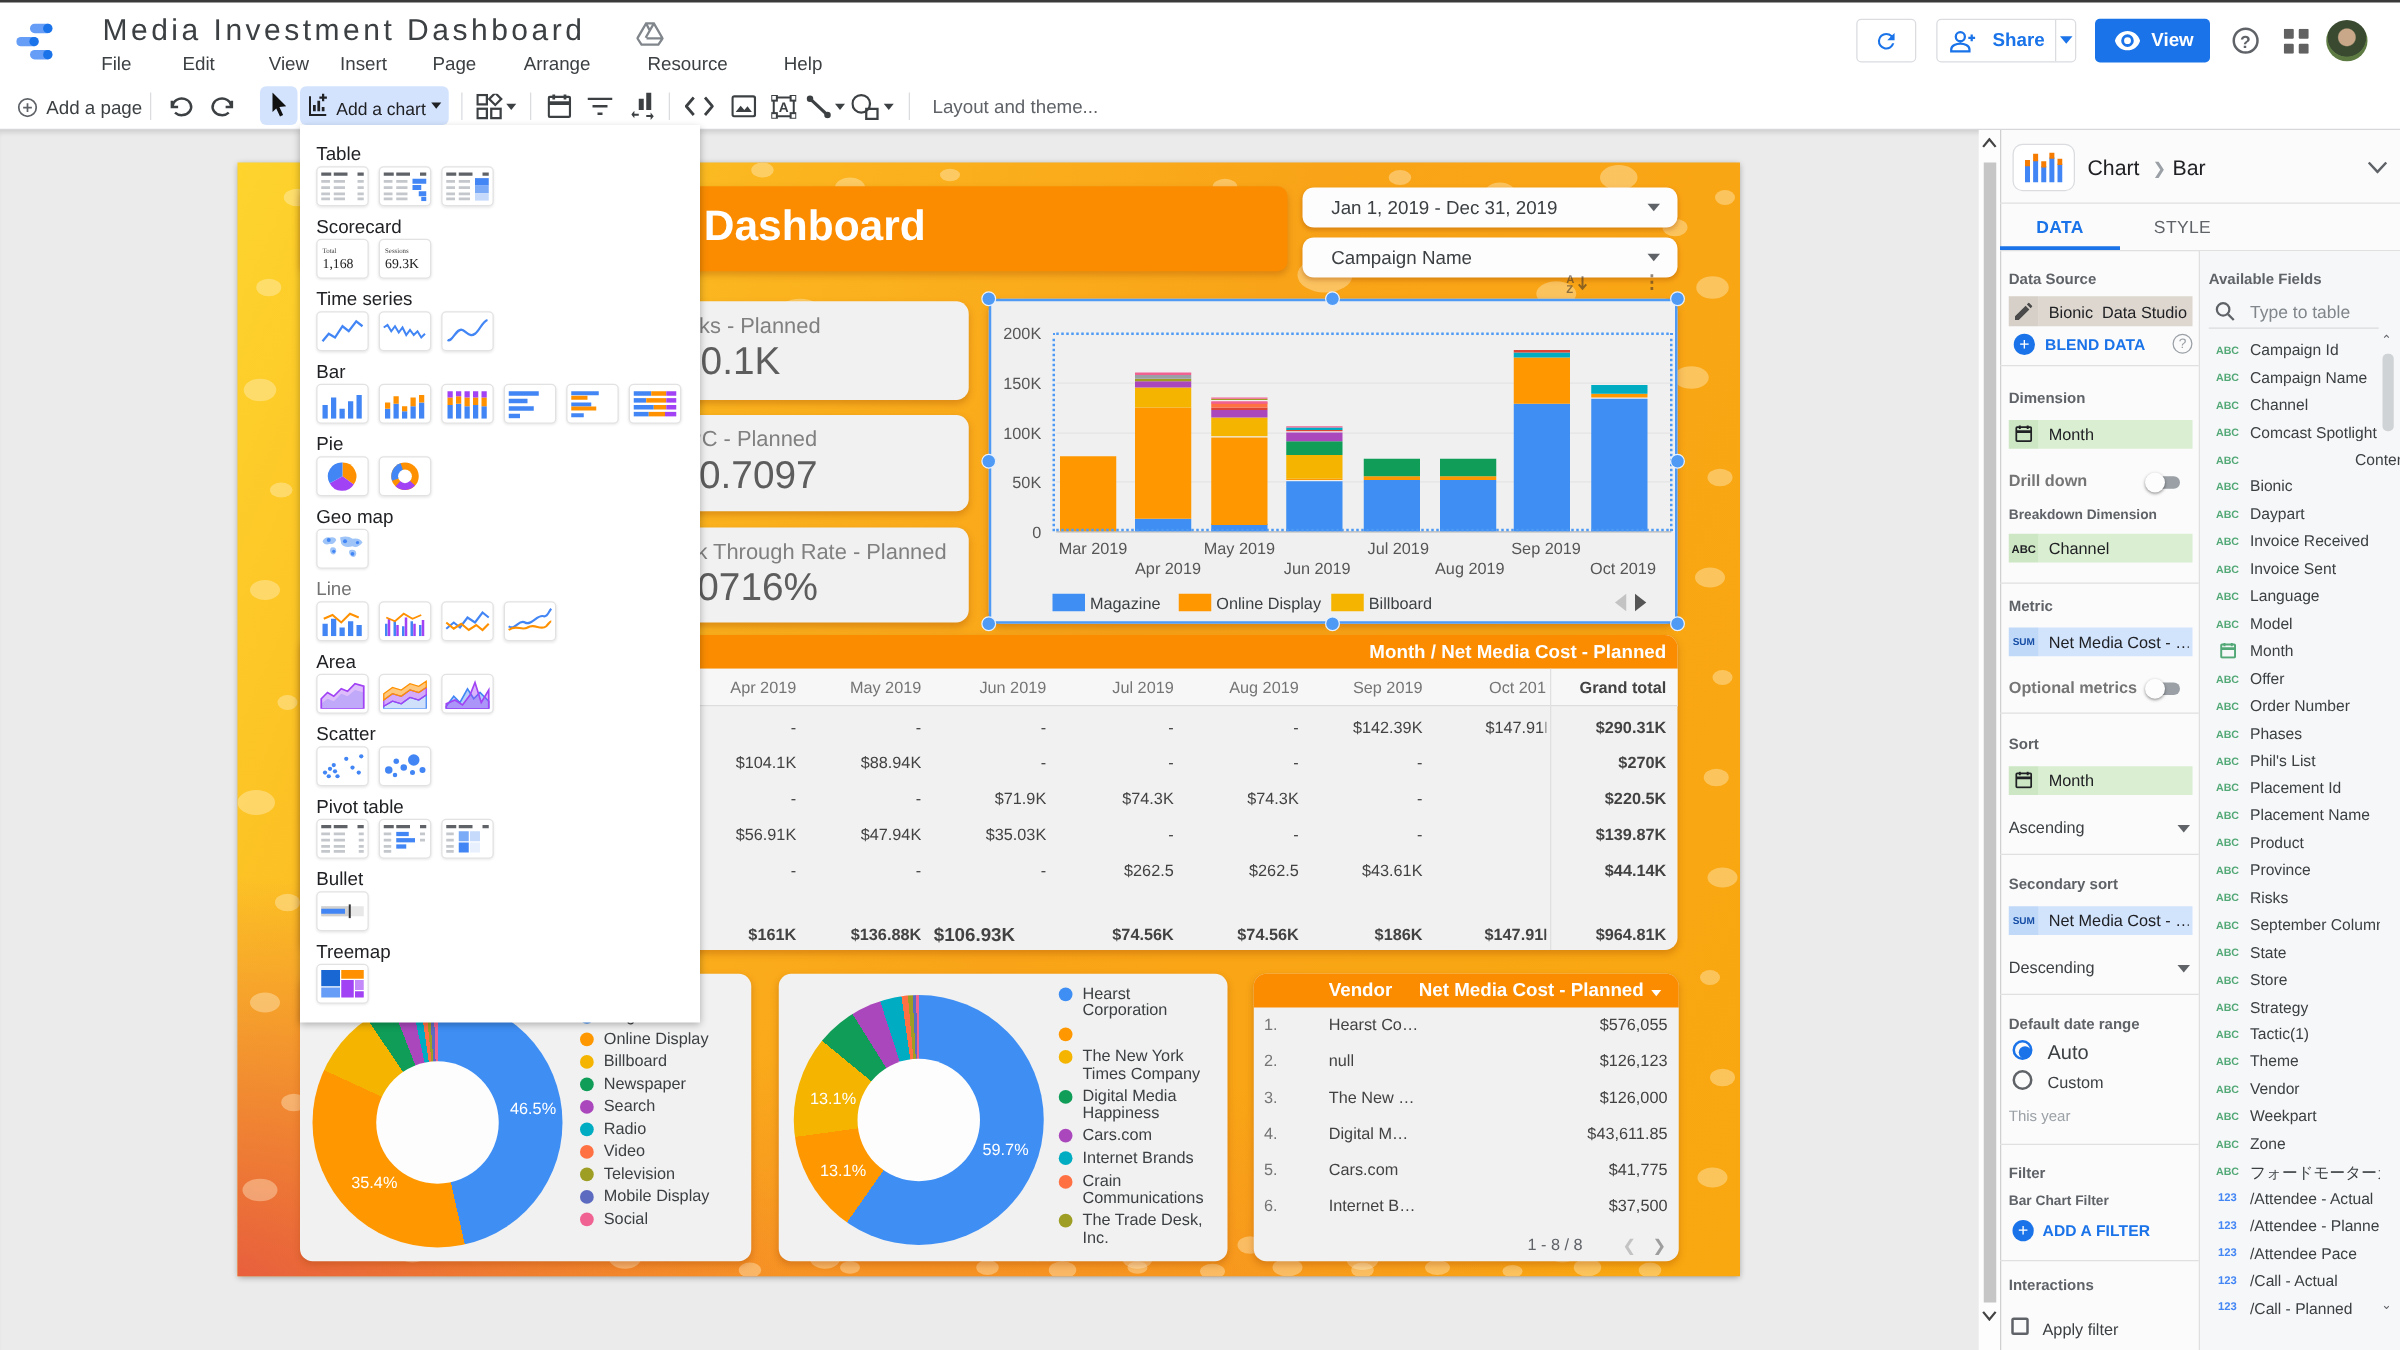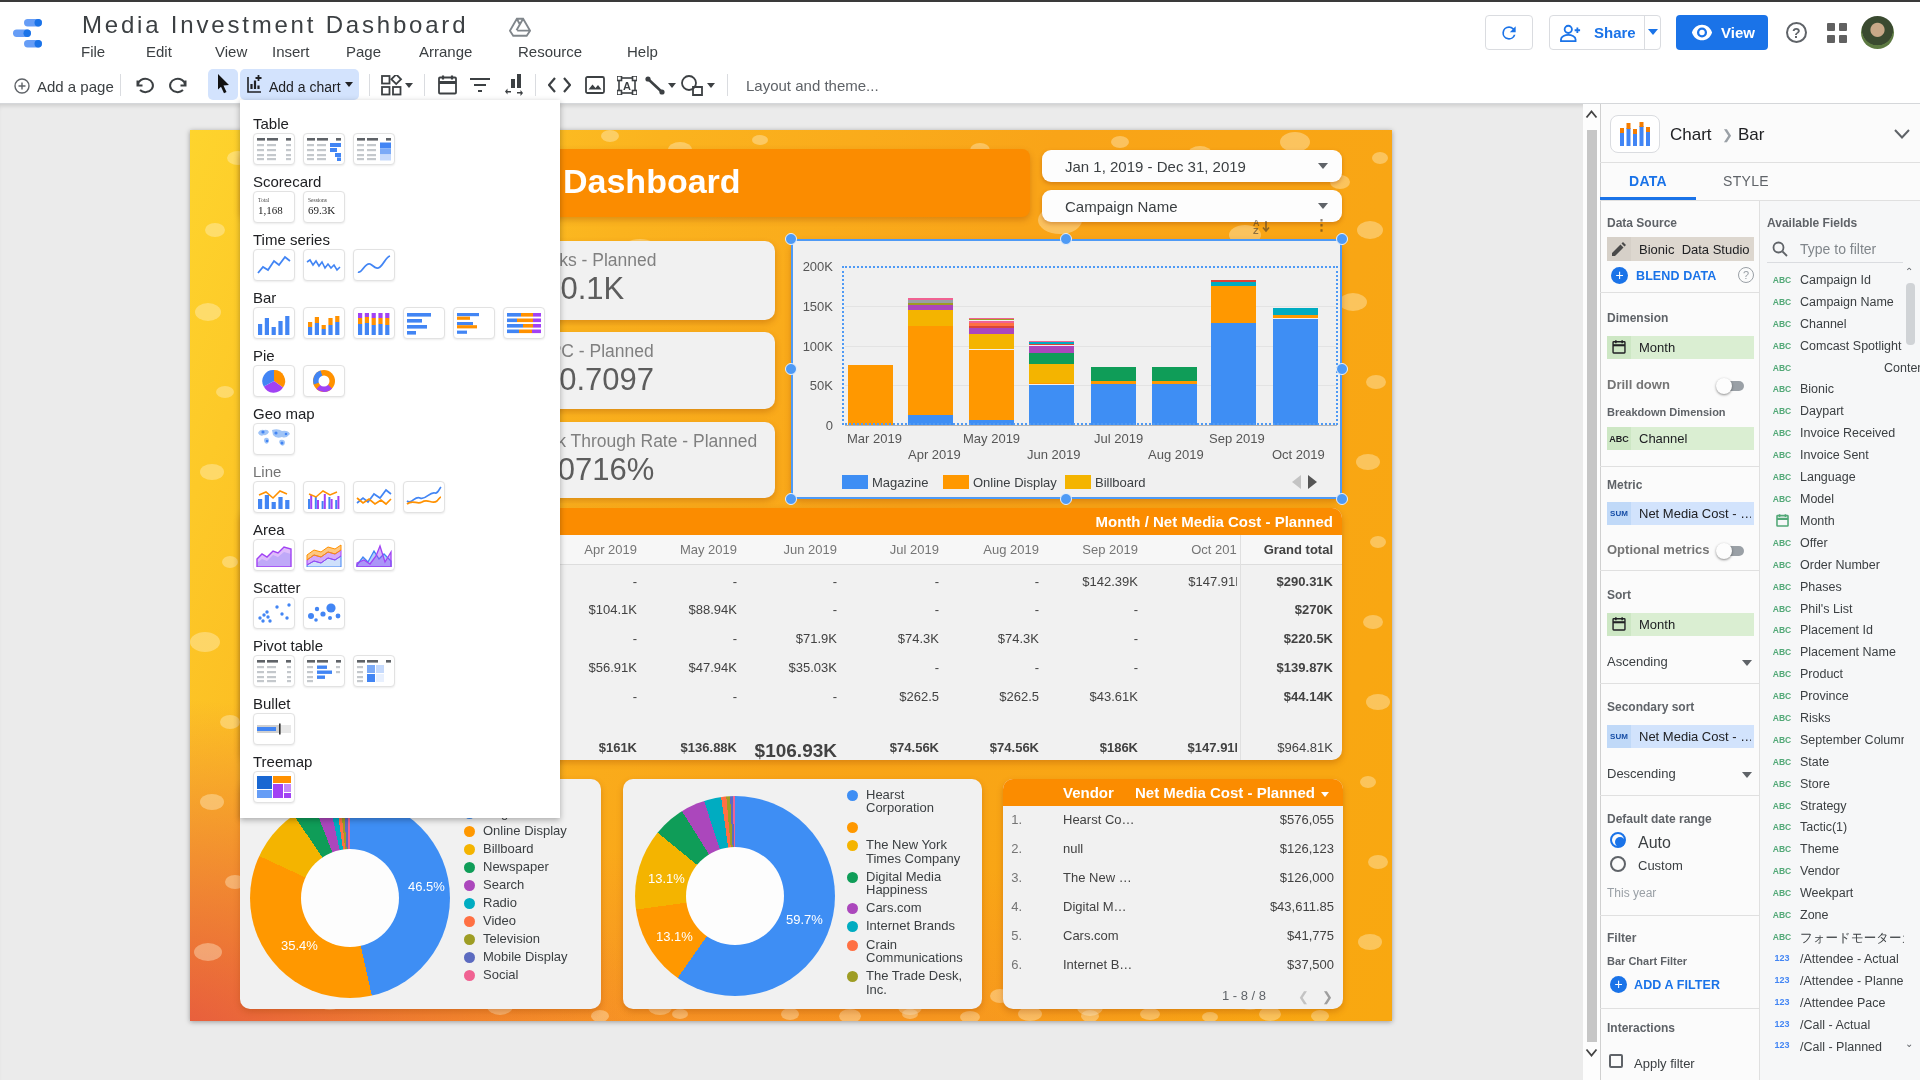--- a/index.html
+++ b/index.html
@@ -349,28 +349,28 @@
 <div class="a" style="left:1053px;top:530px;width:90px;text-align:right;font-size:13px;font-weight:bold;color:#424242">$139.87K</div>
 <div class="a" style="left:357px;top:559px;width:90px;text-align:right;font-size:13px;color:#424242">-</div>
 <div class="a" style="left:457px;top:559px;width:90px;text-align:right;font-size:13px;color:#424242">-</div>
 <div class="a" style="left:557px;top:559px;width:90px;text-align:right;font-size:13px;color:#424242">-</div>
 <div class="a" style="left:659px;top:559px;width:90px;text-align:right;font-size:13px;color:#424242">$262.5</div>
 <div class="a" style="left:759px;top:559px;width:90px;text-align:right;font-size:13px;color:#424242">$262.5</div>
 <div class="a" style="left:858px;top:559px;width:90px;text-align:right;font-size:13px;color:#424242">$43.61K</div>
 <div class="a" style="left:1053px;top:559px;width:90px;text-align:right;font-size:13px;font-weight:bold;color:#424242">$44.14K</div>
 <div class="a" style="left:357px;top:610px;width:90px;text-align:right;font-size:13px;font-weight:bold;color:#424242">$161K</div>
 <div class="a" style="left:457px;top:610px;width:90px;text-align:right;font-size:13px;font-weight:bold;color:#424242">$136.88K</div>
-<div class="a" style="left:557px;top:610px;width:90px;text-align:right;font-size:19px;font-weight:bold;color:#424242">$106.93K</div>
+<div class="a" style="left:557px;top:610px;width:90px;font-size:15px;font-weight:bold;color:#424242">$106.93K</div>
 <div class="a" style="left:659px;top:610px;width:90px;text-align:right;font-size:13px;font-weight:bold;color:#424242">$74.56K</div>
 <div class="a" style="left:759px;top:610px;width:90px;text-align:right;font-size:13px;font-weight:bold;color:#424242">$74.56K</div>
 <div class="a" style="left:858px;top:610px;width:90px;text-align:right;font-size:13px;font-weight:bold;color:#424242">$186K</div>
 <div class="a" style="left:964px;top:610px;width:83px;overflow:hidden">
       <div style="width:90px;text-align:right;font-size:13px;font-weight:bold;color:#424242">$147.91K</div>
     </div>
-<div class="a" style="left:1053px;top:610px;width:90px;text-align:right;font-size:13px;font-weight:normal;color:#424242">$964.81K</div>
+<div class="a" style="left:1053px;top:610px;width:90px;text-align:right;font-size:13px;font-weight:bold;color:#424242">$964.81K</div>
 <div class="a" style="left:50px;top:649px;width:361px;height:230px;background:#f1f1f1;border-radius:10px;box-shadow:0 3px 6px rgba(150,60,0,0.3)"></div>
 <div class="a" style="left:60px;top:668px;width:200px;height:200px;border-radius:50%;background:conic-gradient(#3e8ef4 0deg 167.4deg, #ff9800 167.4deg 294.8deg, #f4b400 294.8deg 325.8deg, #0f9d58 325.8deg 338.8deg, #ab47bc 338.8deg 347.8deg, #00acc1 347.8deg 351.8deg, #ff7043 351.8deg 354.3deg, #9e9d24 354.3deg 356.1deg, #5c6bc0 356.1deg 358.2deg, #f06292 358.2deg 360deg)"></div>
     <div class="a" style="left:111px;top:719px;width:98px;height:98px;border-radius:50%;background:#fdfdfd"></div>
 <div class="a" style="left:218px;top:749px;font-size:13px;color:#fff">46.5%</div>
 <div class="a" style="left:91px;top:808px;font-size:13px;color:#fff">35.4%</div>
 <div class="a" style="left:274px;top:678px;width:11px;height:11px;border-radius:50%;background:#3e8ef4"></div>
 <div class="a" style="left:293px;top:675px;font-size:13px;color:#3c4043">Magazine</div>
 <div class="a" style="left:274px;top:696px;width:11px;height:11px;border-radius:50%;background:#ff9800"></div>
 <div class="a" style="left:293px;top:693px;font-size:13px;color:#3c4043">Online Display</div>
 <div class="a" style="left:274px;top:714px;width:11px;height:11px;border-radius:50%;background:#f4b400"></div>
@@ -549,21 +549,21 @@
 <div class="a" style="left:1634px;top:978px;font-size:12.5px;font-weight:bold;color:#1a73e8;letter-spacing:0.1px">ADD A FILTER</div>
 <div class="a" style="left:1600px;top:1008px;width:159px;height:1px;background:#e0e0e0"></div>
 <div class="a sec" style="left:1607px;top:1021px">Interactions</div>
 <div class="a" style="left:1609px;top:1054px;width:14px;height:14px;border:2px solid #5f6368;border-radius:2px"></div>
 <div class="a" style="left:1634px;top:1056px;font-size:13px;color:#3c4043">Apply filter</div>
 <div class="a sec" style="left:1767px;top:216px">Available Fields</div>
 <svg class="a" style="left:1772px;top:241px" width="16" height="16" viewBox="0 0 16 16" fill="none" stroke="#5f6368" stroke-width="1.8">
     <circle cx="6.5" cy="6.5" r="5"></circle>
     <path d="M10.5 10.5 L15 15"></path>
   </svg>
-<div class="a" style="left:1800px;top:241px;font-size:14px;color:#80868b">Type to filter</div>
+<div class="a" style="left:1800px;top:241px;font-size:14px;color:#80868b">Type to table</div>
 <div class="a" style="left:1767px;top:262px;width:136px;height:1px;background:#dadce0"></div>
 <div class="a" style="left:1771px;top:275px;width:22px;text-align:center;font-size:8.5px;font-weight:bold;color:#52a877">ABC</div>
 <div class="a" style="left:1800px;top:273px;width:104px;overflow:hidden;white-space:nowrap;font-size:12.5px;color:#3c4043">Campaign Id</div>
 <div class="a" style="left:1771px;top:297px;width:22px;text-align:center;font-size:8.5px;font-weight:bold;color:#52a877">ABC</div>
 <div class="a" style="left:1800px;top:295px;width:104px;overflow:hidden;white-space:nowrap;font-size:12.5px;color:#3c4043">Campaign Name</div>
 <div class="a" style="left:1771px;top:319px;width:22px;text-align:center;font-size:8.5px;font-weight:bold;color:#52a877">ABC</div>
 <div class="a" style="left:1800px;top:317px;width:104px;overflow:hidden;white-space:nowrap;font-size:12.5px;color:#3c4043">Channel</div>
 <div class="a" style="left:1771px;top:341px;width:22px;text-align:center;font-size:8.5px;font-weight:bold;color:#52a877">ABC</div>
 <div class="a" style="left:1800px;top:339px;width:104px;overflow:hidden;white-space:nowrap;font-size:12.5px;color:#3c4043">Comcast Spotlight Zo</div>
 <div class="a" style="left:1771px;top:363px;width:22px;text-align:center;font-size:8.5px;font-weight:bold;color:#52a877">ABC</div>

